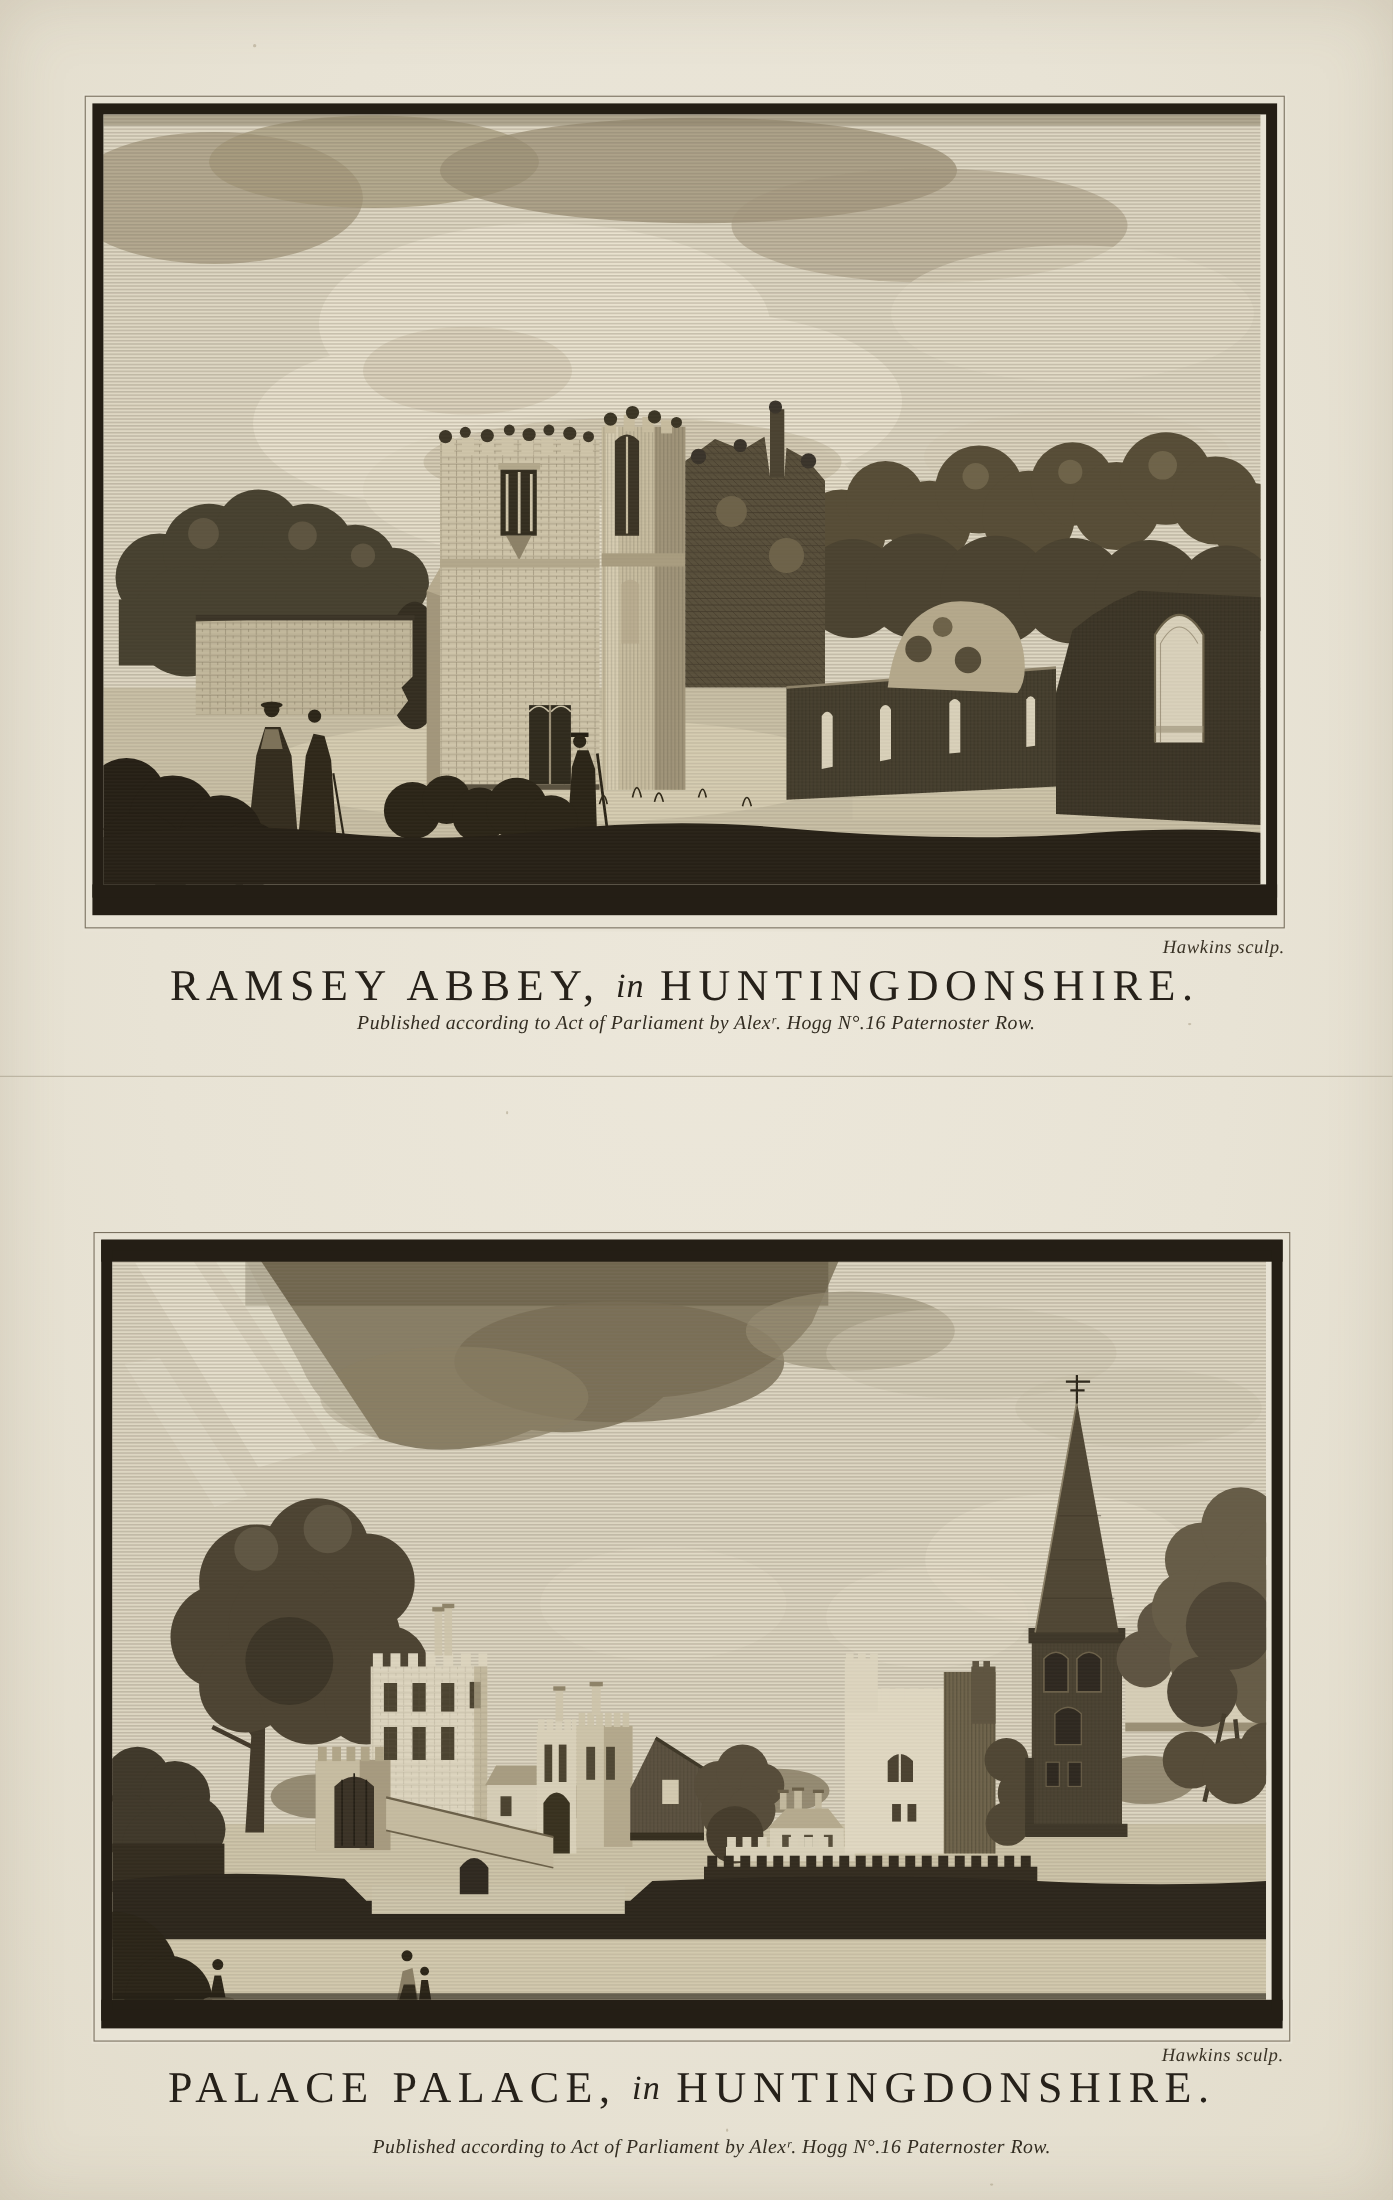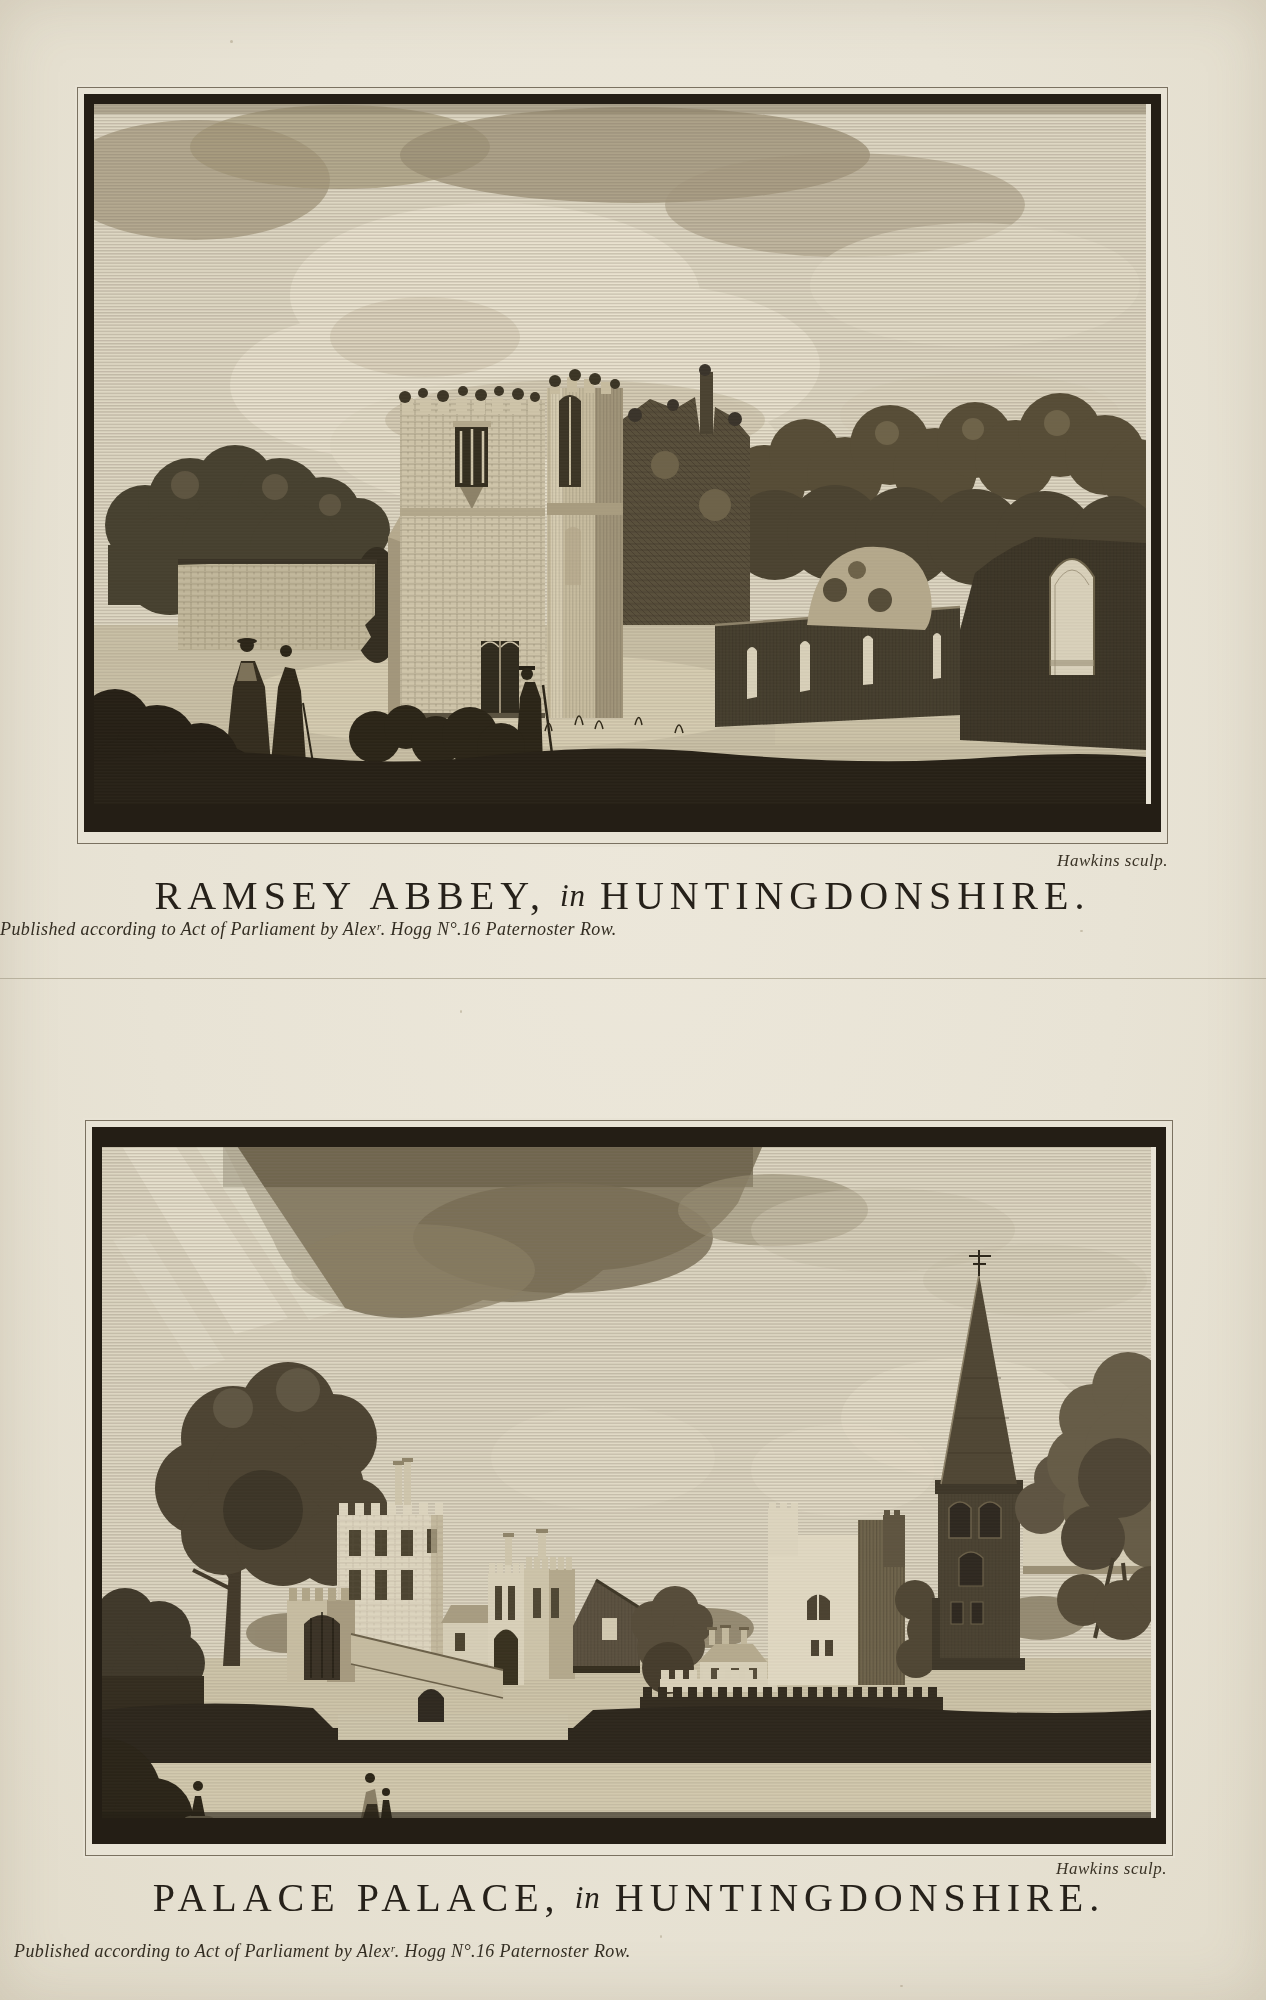--- a/index.html
+++ b/index.html
@@ -45,20 +45,21 @@
   .title .conn{
     font-style:italic;
     font-size:31px;
     letter-spacing:1px;
     margin:0 10px;
     position:relative;top:-3px;
   }
   .caption{
     position:absolute;
     left:0;width:1266px;
+    text-align:center;
     font-style:italic;
     font-size:18px;
     letter-spacing:.4px;
     color:#332d22;
   }
   .caption1{top:919px;}
   .caption2{top:1941px;transform:translateX(14px);}
   .crease{
     position:absolute;
     left:0;top:978px;width:1266px;height:1px;

